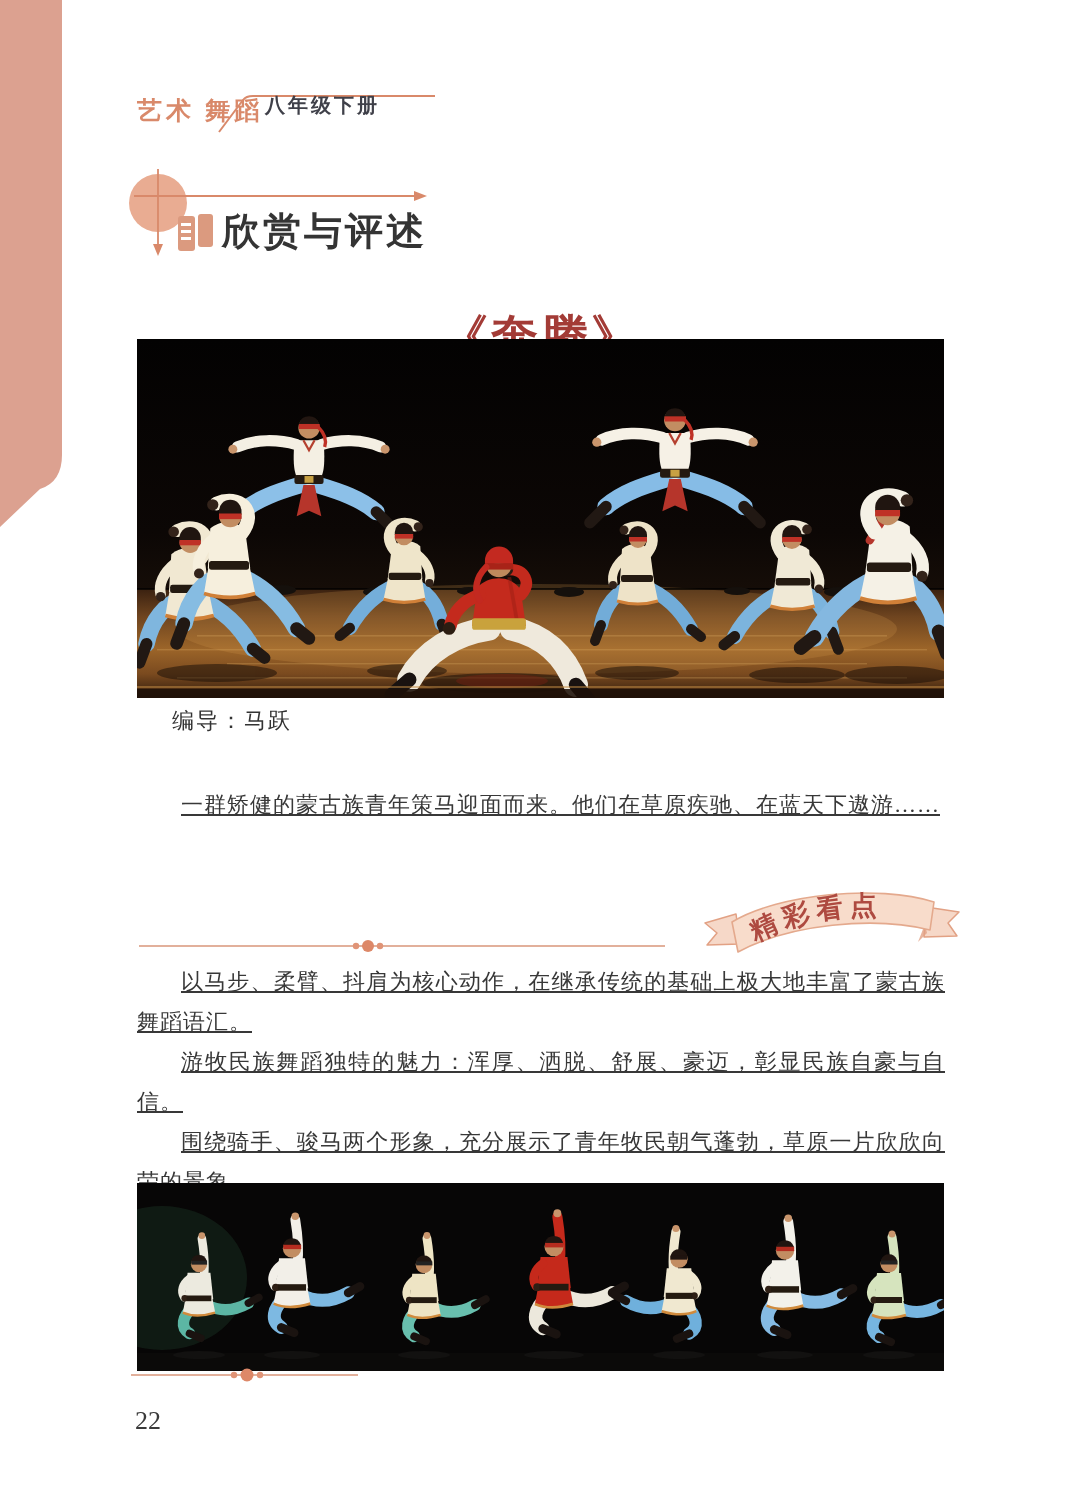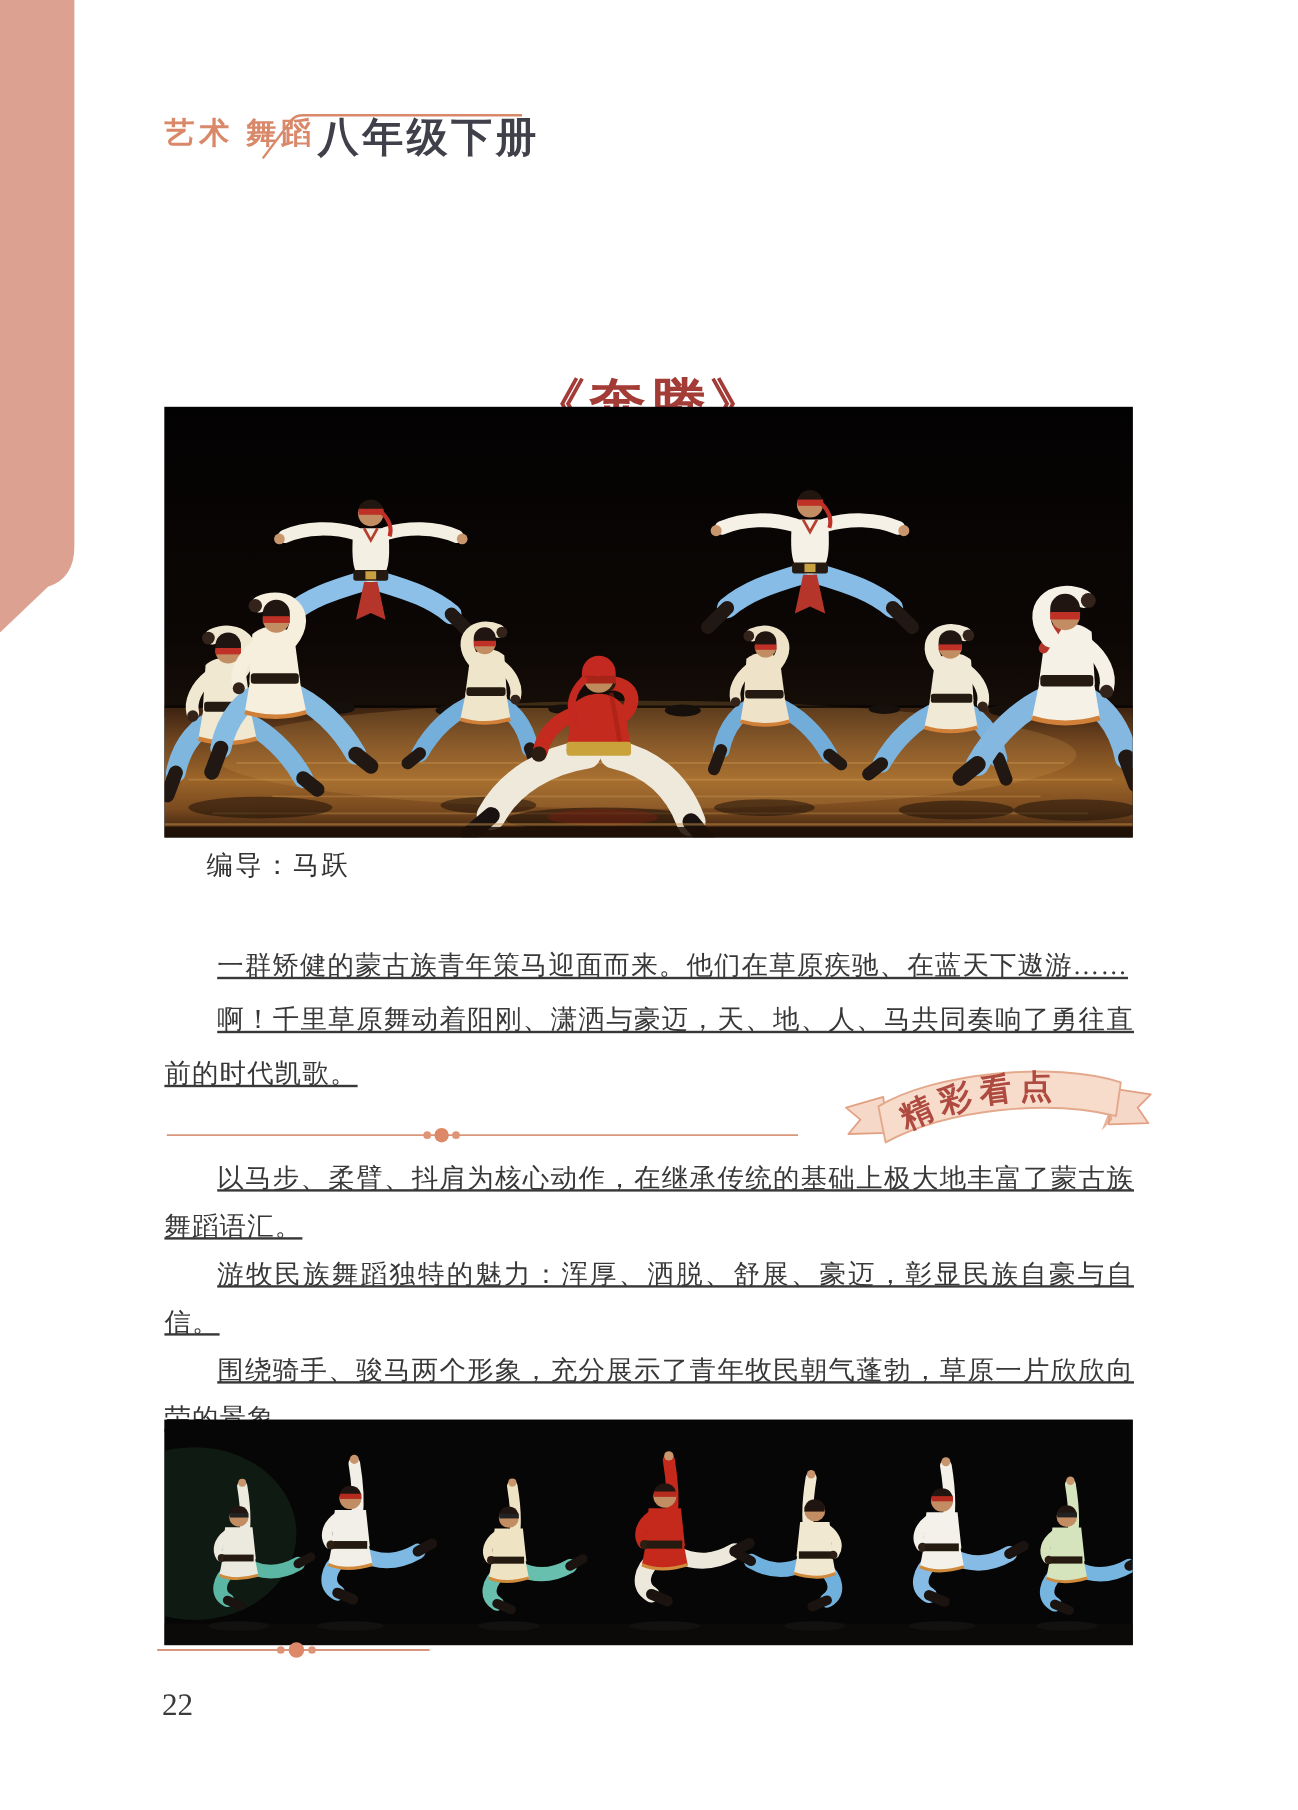--- a/index.html
+++ b/index.html
@@ -7,21 +7,21 @@
         font-family:"Liberation Serif",serif;color:#3a3a3c;}
 
   
   .side-accent{position:absolute;left:0;top:0;}
 
   
   .runhead{position:absolute;left:137px;top:86px;width:760px;height:48px;}
   .runhead .subject{position:absolute;left:0;top:8px;font-size:25px;font-weight:bold;
       color:#d9896a;letter-spacing:4px;font-family:"Liberation Serif",serif;}
   .runhead .curve{position:absolute;left:72px;top:0;}
-  .runhead .grade{position:absolute;left:128px;top:6px;font-size:34px;font-weight:bold;
+  .runhead .grade{position:absolute;left:128px;top:6px;font-size:20px;font-weight:bold;
       color:#3f4049;letter-spacing:3px;font-family:"Liberation Sans",sans-serif;}
 
   
   .sechead{position:absolute;left:118px;top:166px;width:420px;height:104px;}
   .sechead .title{position:absolute;left:104px;top:40px;font-size:38px;font-weight:bold;
       color:#343434;letter-spacing:3px;font-family:"Liberation Sans",sans-serif;}
 
   
   .worktitle{position:absolute;left:0;top:258px;width:1082px;text-align:center;
       font-size:47px;font-weight:bold;color:#a33b36;letter-spacing:3px;margin-top:48px;}
@@ -60,20 +60,37 @@
   </svg>
 
   <div class="runhead">
     <span class="subject">艺术 舞蹈</span>
     <svg class="curve" width="230" height="48">
       <path d="M10,46 L34,14 Q37,10 44,10 H226" fill="none" stroke="#D9896A" stroke-width="2"></path>
     </svg>
     <span class="grade">八年级下册</span>
   </div>
 
+  <div class="sechead">
+    <svg width="330" height="104">
+      <circle cx="40" cy="37" r="29" fill="#E9AC92"></circle>
+      <line x1="16" y1="30" x2="296" y2="30" stroke="#D9896A" stroke-width="1.8"></line>
+      <path d="M296,25 L309,30 L296,35 Z" fill="#D9896A"></path>
+      <line x1="40" y1="3" x2="40" y2="78" stroke="#D9896A" stroke-width="1.8"></line>
+      <path d="M35,78 L40,90 L45,78 Z" fill="#D9896A"></path>
+      <g>
+        <rect x="60" y="50" width="17" height="35" rx="3" fill="#DB9A7F"></rect>
+        <rect x="63" y="57" width="10" height="3" fill="#ffffff"></rect>
+        <rect x="63" y="64" width="10" height="3" fill="#ffffff"></rect>
+        <rect x="63" y="71" width="10" height="3" fill="#ffffff"></rect>
+        <rect x="80" y="48" width="15" height="33" rx="3" fill="#DB9A7F"></rect>
+      </g>
+    </svg>
+    <span class="title">欣赏与评述</span>
+  </div>
 
   <div class="worktitle">《奔腾》</div>
 
   <div class="photo main">
     <svg width="807" height="359" viewBox="0 0 807 359">
       <defs>
         <linearGradient id="bgG" x1="0" y1="0" x2="0" y2="1">
           <stop offset="0" stop-color="#030202"></stop>
             <stop offset="0.75" stop-color="#0c0705"></stop>
             <stop offset="1" stop-color="#170e08"></stop>
@@ -203,21 +220,20 @@
       <rect x="0" y="350" width="807" height="9" fill="#1c0f07" opacity="0.88"></rect>
     </svg>
   </div>
 
   <div class="credits">
     <div>编导：马跃</div>
   </div>
 
   <div class="bodytext intro">
     <p>一群矫健的蒙古族青年策马迎面而来。他们在草原疾驰、在蓝天下遨游……</p>
-    <p>啊！千里草原舞动着阳刚、潇洒与豪迈，天、地、人、马共同奏响了勇往直前的时代凯歌。</p>
   </div>
 
   <svg class="ribbon" width="268" height="88" viewBox="0 0 268 88">
     <path d="M38,36 L7,45 L19,55 L9,67 L42,66 Z" fill="#F6D8C8" stroke="#E2A184" stroke-width="1.5" stroke-linejoin="round"></path>
     <path d="M228,29 L261,34 L250,45 L259,58 L226,59 Z" fill="#F6D8C8" stroke="#E2A184" stroke-width="1.5" stroke-linejoin="round"></path>
     <path d="M38,62 L46,71 L41,52 Z" fill="#E2A184" opacity="0.8"></path>
     <path d="M229,55 L220,64 L227,46 Z" fill="#E2A184" opacity="0.8"></path>
     <path d="M34,44 C80,16 180,6 236,24 L232,52 C176,38 92,46 40,74 Z" fill="#F8DCCB" stroke="#E4A98D" stroke-width="1.6" stroke-linejoin="round"></path>
     <path id="rtp" d="M54,66 C100,38 170,30 218,42" fill="none"></path>
     <text font-size="27" font-weight="bold" fill="#AE4A40" letter-spacing="6" font-family="Liberation Serif,serif">

